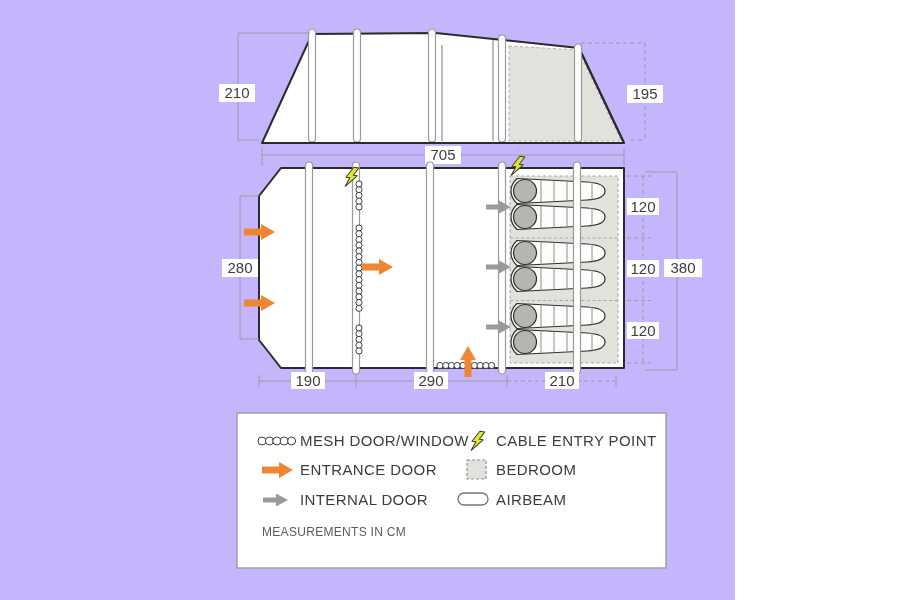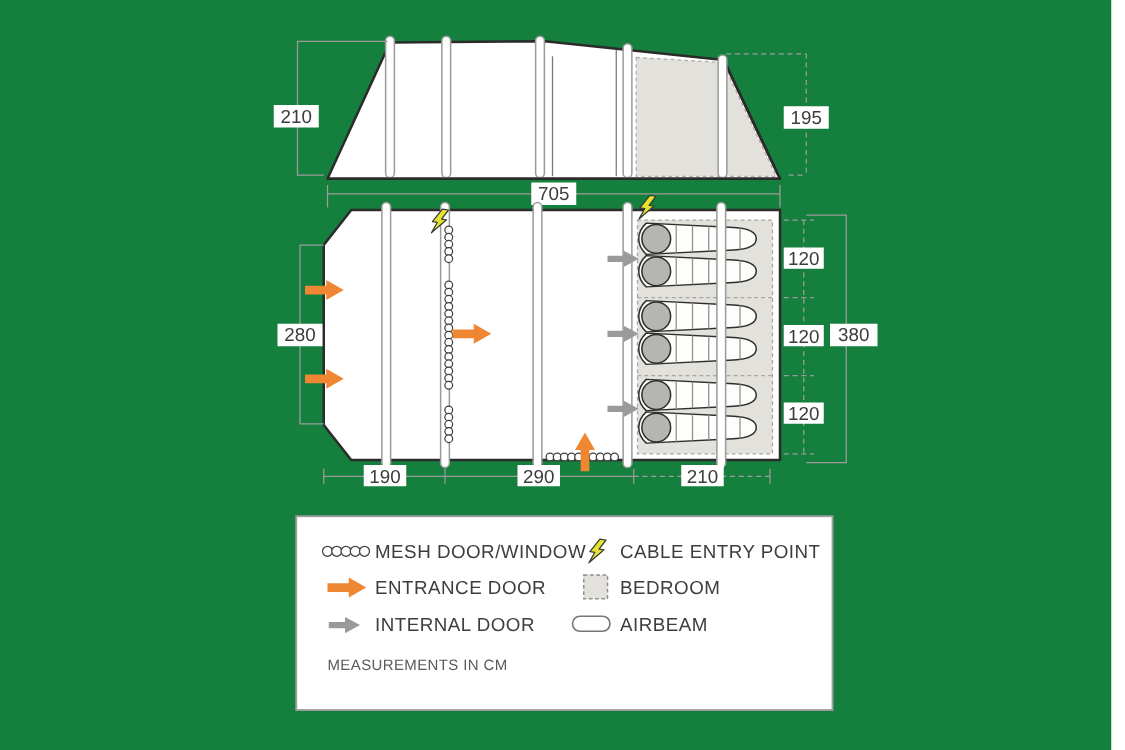--- a/index.html
+++ b/index.html
@@ -1,16 +1,16 @@
 <!DOCTYPE html>
 <html><head>
 <meta charset="utf-8">
 <style>
   html,body{margin:0;padding:0;background:#fff;}
-  .page{position:relative;width:889px;height:600px;background:#15803d;overflow:hidden;
+  .page{position:relative;width:735px;height:600px;background:#c4b5fd;overflow:hidden;
         font-family:"Liberation Sans",sans-serif;}
   svg{position:absolute;left:0;top:0;}
   .dim-text{font-size:15px;fill:#3d3d3d;}
   .dim-line{stroke:#9c9c9c;stroke-width:1;fill:none;}
   .dim-dash{stroke:#9c9c9c;stroke-width:1;fill:none;stroke-dasharray:4 3;}
   .label-bg{fill:#ffffff;}
   .legend-text{font-size:15px;fill:#3d3d3d;letter-spacing:0.4px;}
   .note-text{font-size:12px;fill:#5a5a5a;letter-spacing:0.3px;}
   .mesh{fill:#ffffff;stroke:#3f3f3f;stroke-width:1;}
   .pole{fill:#ffffff;stroke:#9a9a9a;stroke-width:1.2;}

